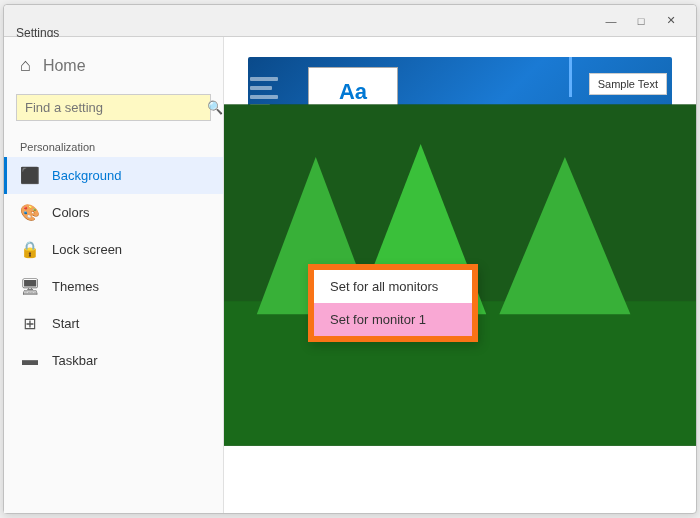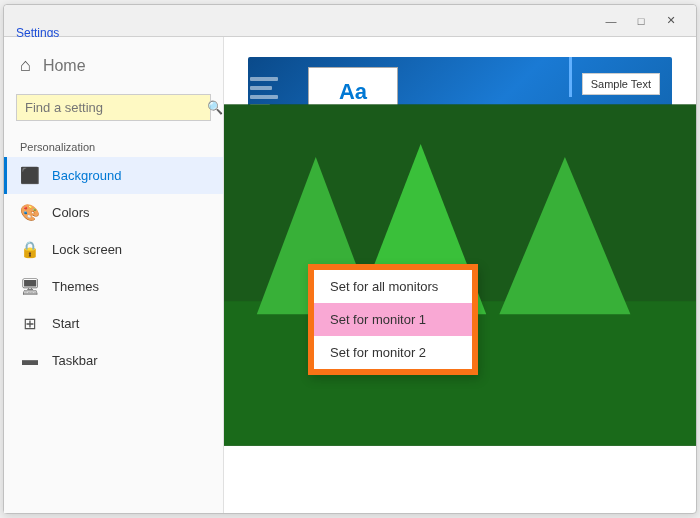--- a/index.html
+++ b/index.html
@@ -28,21 +28,21 @@
       background: #f0f0f0;
       display: flex;
       align-items: center;
       padding: 0 12px;
       border-bottom: 1px solid #d0d0d0;
       border-radius: 4px 4px 0 0;
       flex-shrink: 0;
     }
     .title-bar-title {
       font-size: 12px;
-      color: #1d4ed8;
+      color: #404040;
       flex: 1;
       margin-top: 24px;
     }
     .title-bar-controls {
       display: flex;
       gap: 4px;
     }
     .title-bar-btn {
       width: 26px;
       height: 20px;
@@ -160,21 +160,21 @@
       justify-content: center;
     }
     .preview-aa {
       font-size: 22px;
       font-weight: bold;
       color: #0078d4;
     }
     .preview-sample-text-box {
       position: absolute;
       top: 16px;
-      right: 12px;
+      right: 5px;
       background: white;
       border: 1px solid #ccc;
       padding: 4px 8px;
       font-size: 11px;
       color: #333;
     }
     .preview-blue-bar {
       position: absolute;
       top: 0;
       right: 100px;
@@ -369,21 +369,20 @@
         <div style="font-size:13px; color:#333; margin-bottom:6px;">Backg</div>
         <div class="dropdown-row">
           <div class="dropdown">
             <span>Pictu</span>
             <span class="dropdown-arrow">▼</span>
           </div>
 
           <div class="context-menu">
             <div class="context-menu-item">Set for all monitors</div>
             <div class="context-menu-item highlighted">Set for monitor 1</div>
-            <div class="context-menu-item">Set for monitor 2</div>
           </div>
         </div>
       </div>
 
       
       <div style="font-size:13px; color:#333; margin-bottom:8px;">Choos</div>
 
       
       <div class="thumbnails-row">
         <div class="thumbnail">

